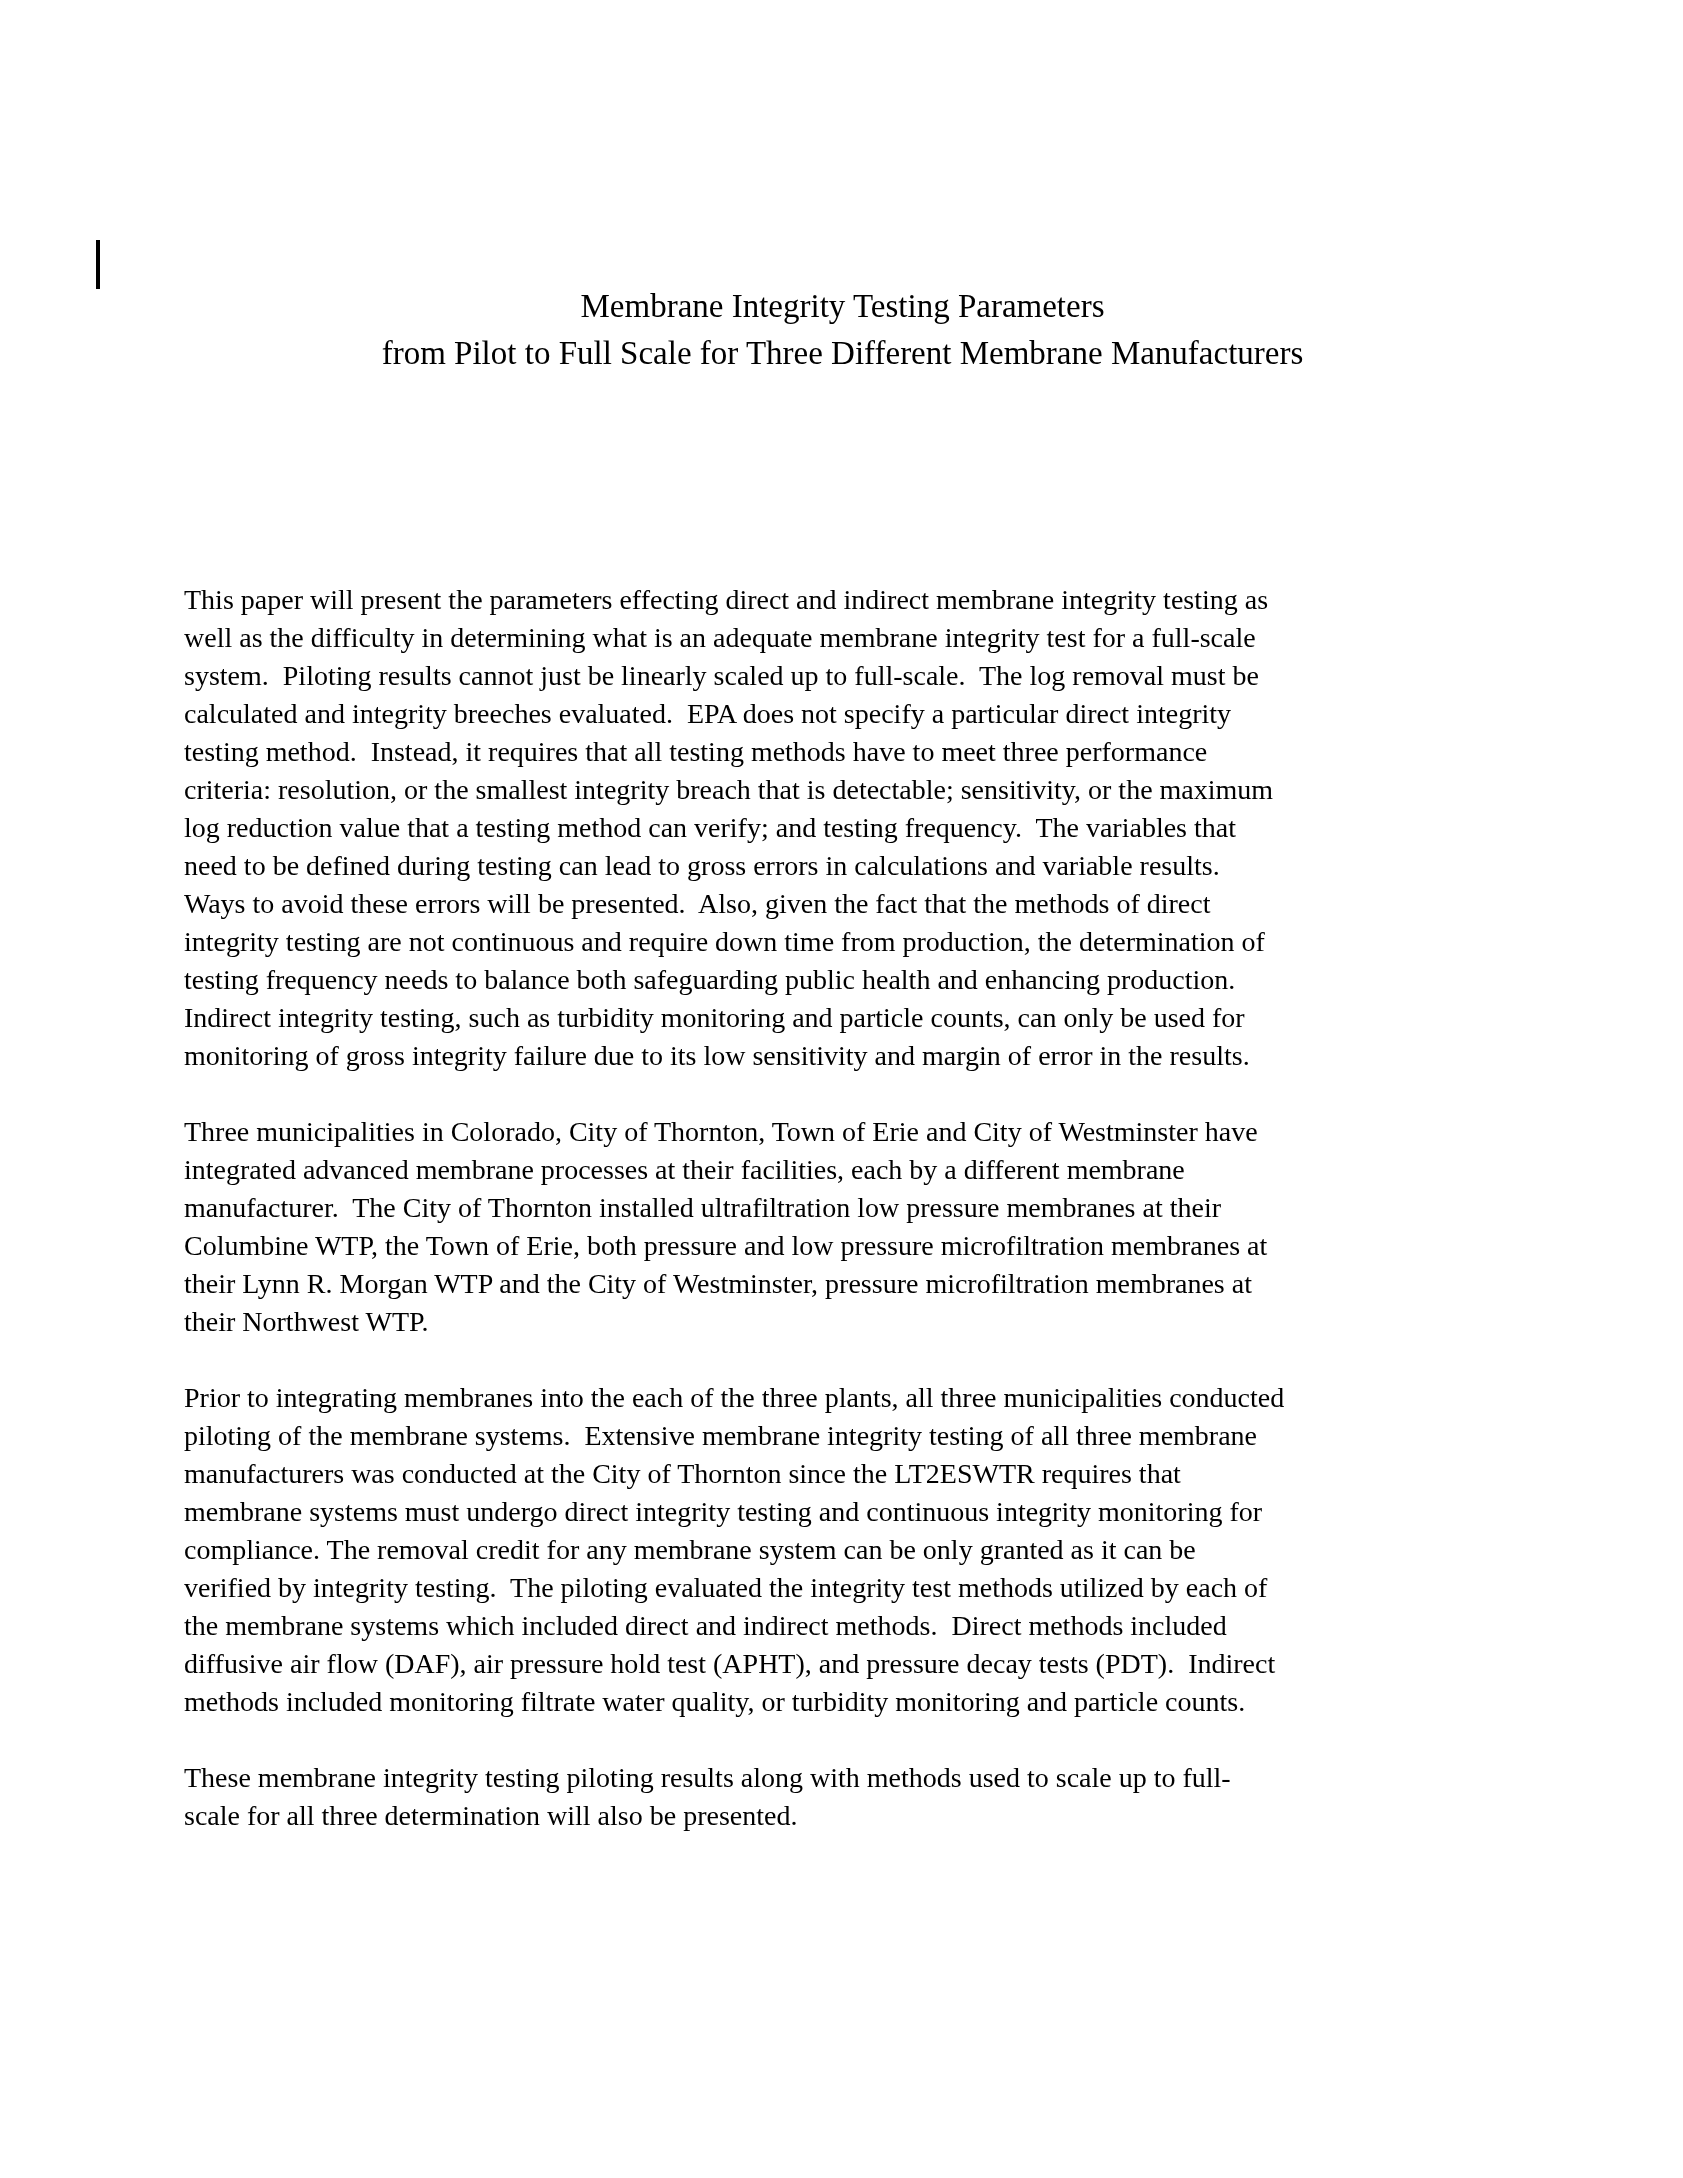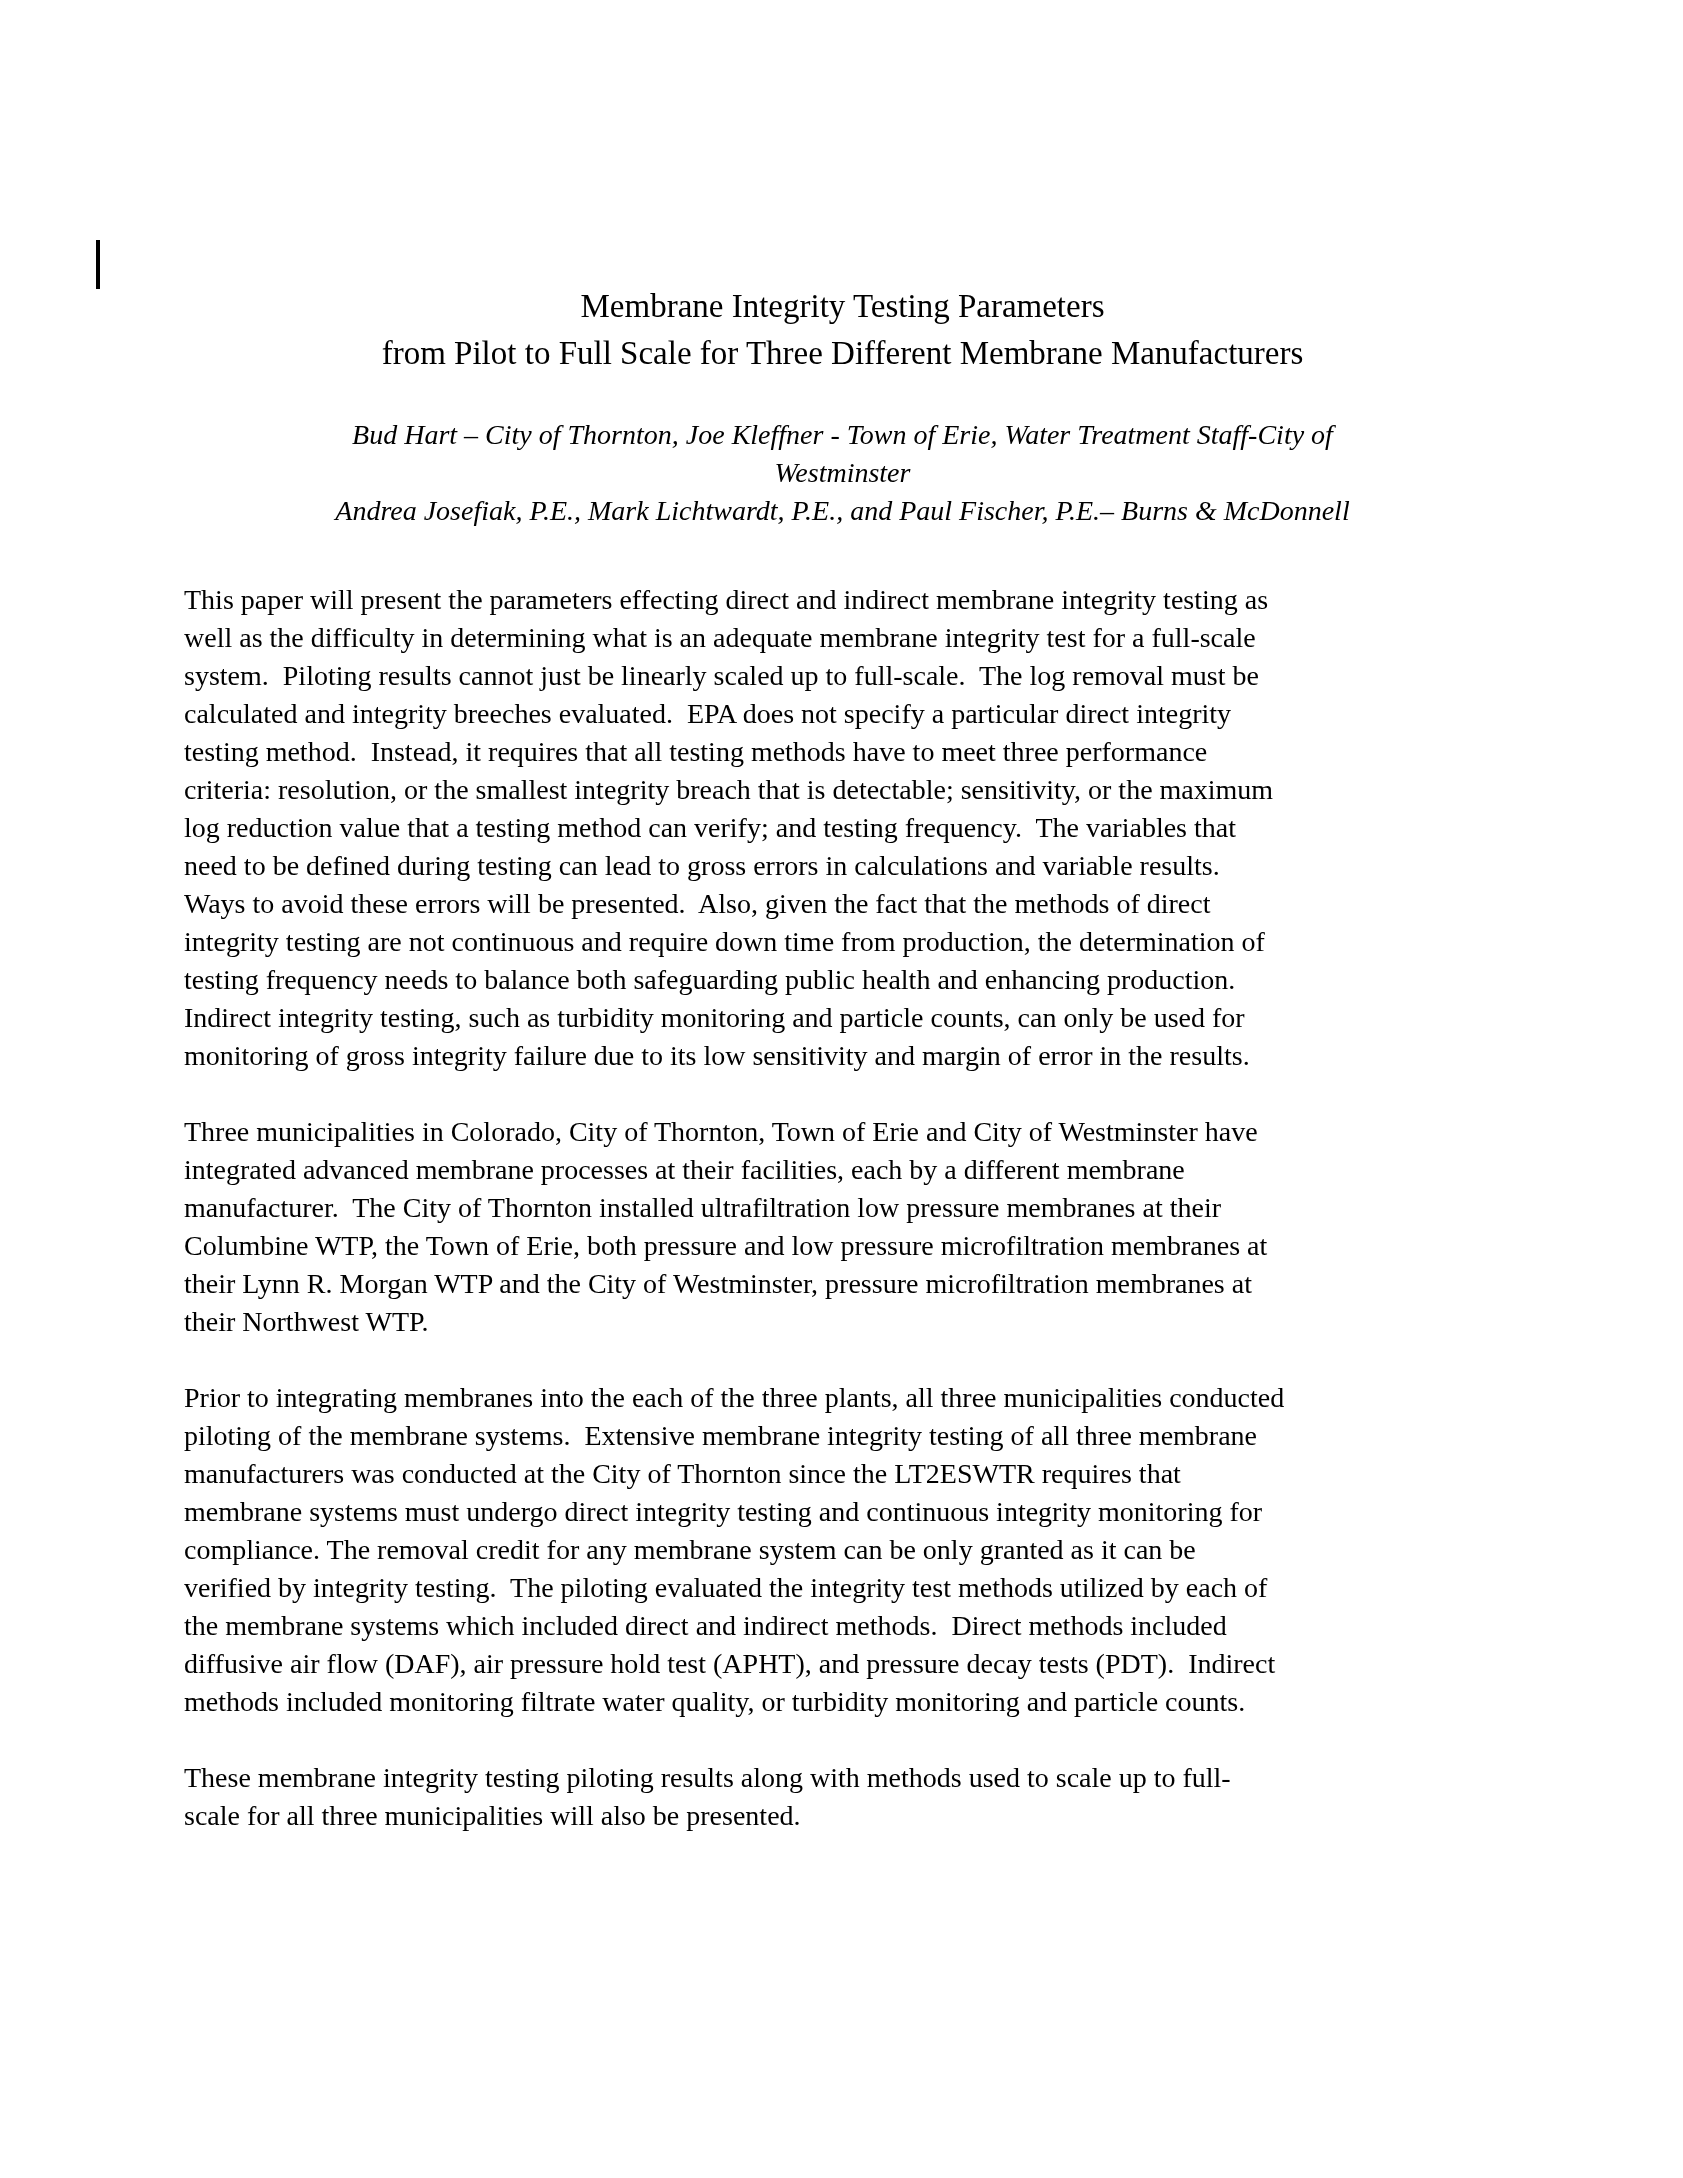--- a/index.html
+++ b/index.html
@@ -63,23 +63,20 @@
 </style>
 </head>
 <body>
 
 <div class="page">
   <div class="change-bar"></div>
 
   <h1 class="doc-title">Membrane Integrity Testing Parameters
 from Pilot to Full Scale for Three Different Membrane Manufacturers</h1>
 
-  <div class="authors">Bud Hart – City of Thornton, Joe Kleffner - Town of Erie, Water Treatment Staff-City of
-Westminster
-Andrea Josefiak, P.E., Mark Lichtwardt, P.E., and Paul Fischer, P.E.– Burns &amp; McDonnell</div>
 
   <div class="body-text">
     <p>This paper will present the parameters effecting direct and indirect membrane integrity testing as
 well as the difficulty in determining what is an adequate membrane integrity test for a full-scale
 system.  Piloting results cannot just be linearly scaled up to full-scale.  The log removal must be
 calculated and integrity breeches evaluated.  EPA does not specify a particular direct integrity
 testing method.  Instead, it requires that all testing methods have to meet three performance
 criteria: resolution, or the smallest integrity breach that is detectable; sensitivity, or the maximum
 log reduction value that a testing method can verify; and testing frequency.  The variables that
 need to be defined during testing can lead to gross errors in calculations and variable results.
@@ -97,16 +94,16 @@
     <p>Prior to integrating membranes into the each of the three plants, all three municipalities conducted
 piloting of the membrane systems.  Extensive membrane integrity testing of all three membrane
 manufacturers was conducted at the City of Thornton since the LT2ESWTR requires that
 membrane systems must undergo direct integrity testing and continuous integrity monitoring for
 compliance. The removal credit for any membrane system can be only granted as it can be
 verified by integrity testing.  The piloting evaluated the integrity test methods utilized by each of
 the membrane systems which included direct and indirect methods.  Direct methods included
 diffusive air flow (DAF), air pressure hold test (APHT), and pressure decay tests (PDT).  Indirect
 methods included monitoring filtrate water quality, or turbidity monitoring and particle counts.</p>
     <p>These membrane integrity testing piloting results along with methods used to scale up to full-
-scale for all three municipalities will also be presented.</p>
+scale for all three determination will also be presented.</p>
   </div>
 </div>
 
 
 </body></html>

